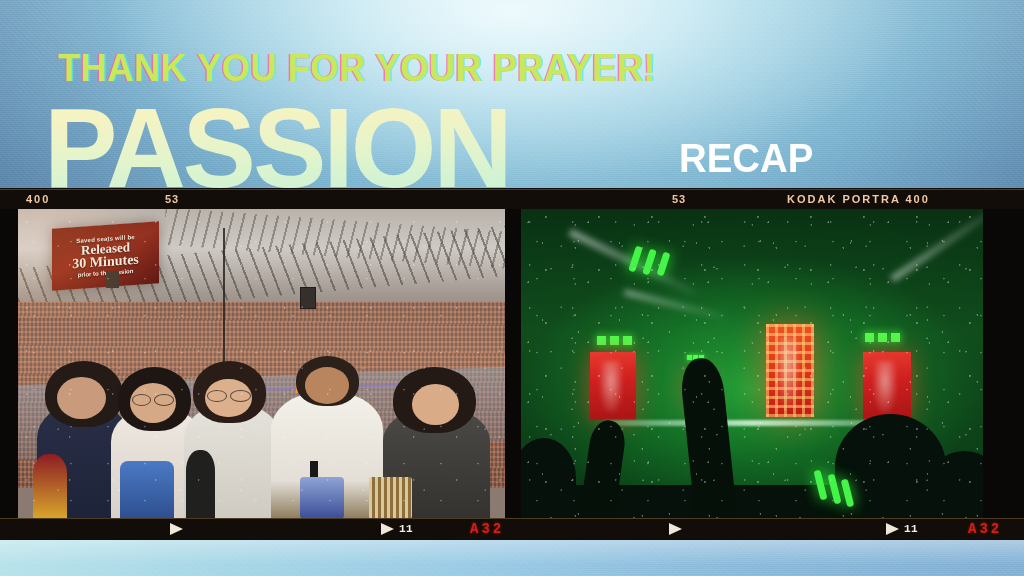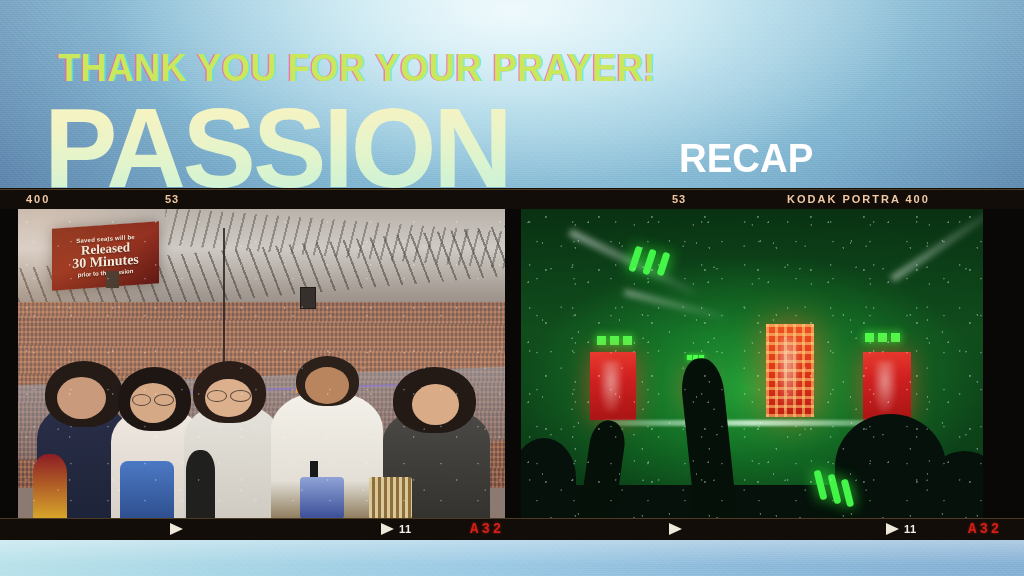--- a/index.html
+++ b/index.html
@@ -98,21 +98,21 @@
     font-weight:700; font-size:11px; letter-spacing:2.0px;
     color:#f3c9a6;
     white-space:nowrap;
   }
   .frame-num{
     position:absolute;
     font-family:"Liberation Sans",sans-serif;
     font-weight:700; font-size:11px; letter-spacing:1px;
     color:#f0c7a0;
   }
-  .frame-num.white{ color:#f3eee6; letter-spacing:.5px; }
+  .frame-num.white{ color:#f3eee6; letter-spacing:.5px;font-family:Liberation Mono, monospace; }
   .code-red{
     position:absolute;
     font-family:"Liberation Mono","DejaVu Sans Mono",monospace;
     font-weight:700; font-size:14px; letter-spacing:3px;
     color:#d41f17;
     text-shadow:0 0 3px rgba(220,30,20,.6);
   }
   .arrow{
     position:absolute;
     width:0; height:0;

